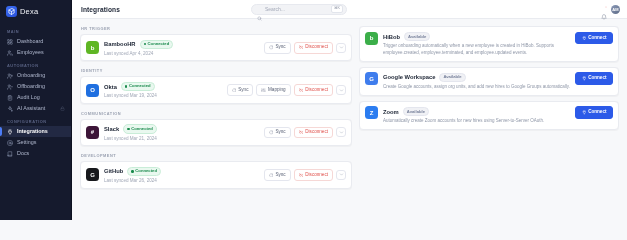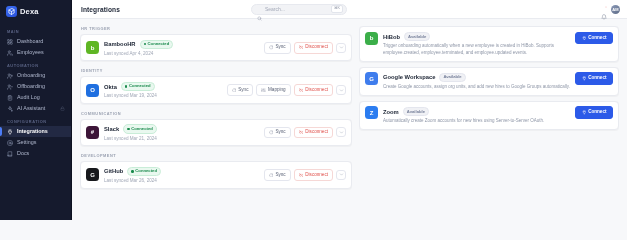--- a/index.html
+++ b/index.html
@@ -26,21 +26,21 @@
     padding: 6px 5px 7px 6px;
   }
   .brand-mark {
     width: 11px; height: 11px; border-radius: 3px;
     background: linear-gradient(140deg,#3b6ef5 0%,#2950d8 100%);
     display: flex; align-items: center; justify-content: center;
     flex: 0 0 auto;
   }
   .brand-mark svg { display: block; }
   .brand-name {
-    font-size: 7.5px; font-weight: bold; color: #f2f4f9;
+    font-size: 7.5px; font-weight: normal; color: #f2f4f9;
     letter-spacing: .2px; white-space: nowrap;
   }
   .nav-group { margin-top: 2px; }
   .nav-group-label {
     font-size: 3.9px; letter-spacing: .55px; text-transform: uppercase;
     color: #5a6384; padding: 3px 0 2px 7px; white-space: nowrap;
     font-weight: bold;
   }
   .nav-item {
     display: flex; align-items: center; gap: 4px;

